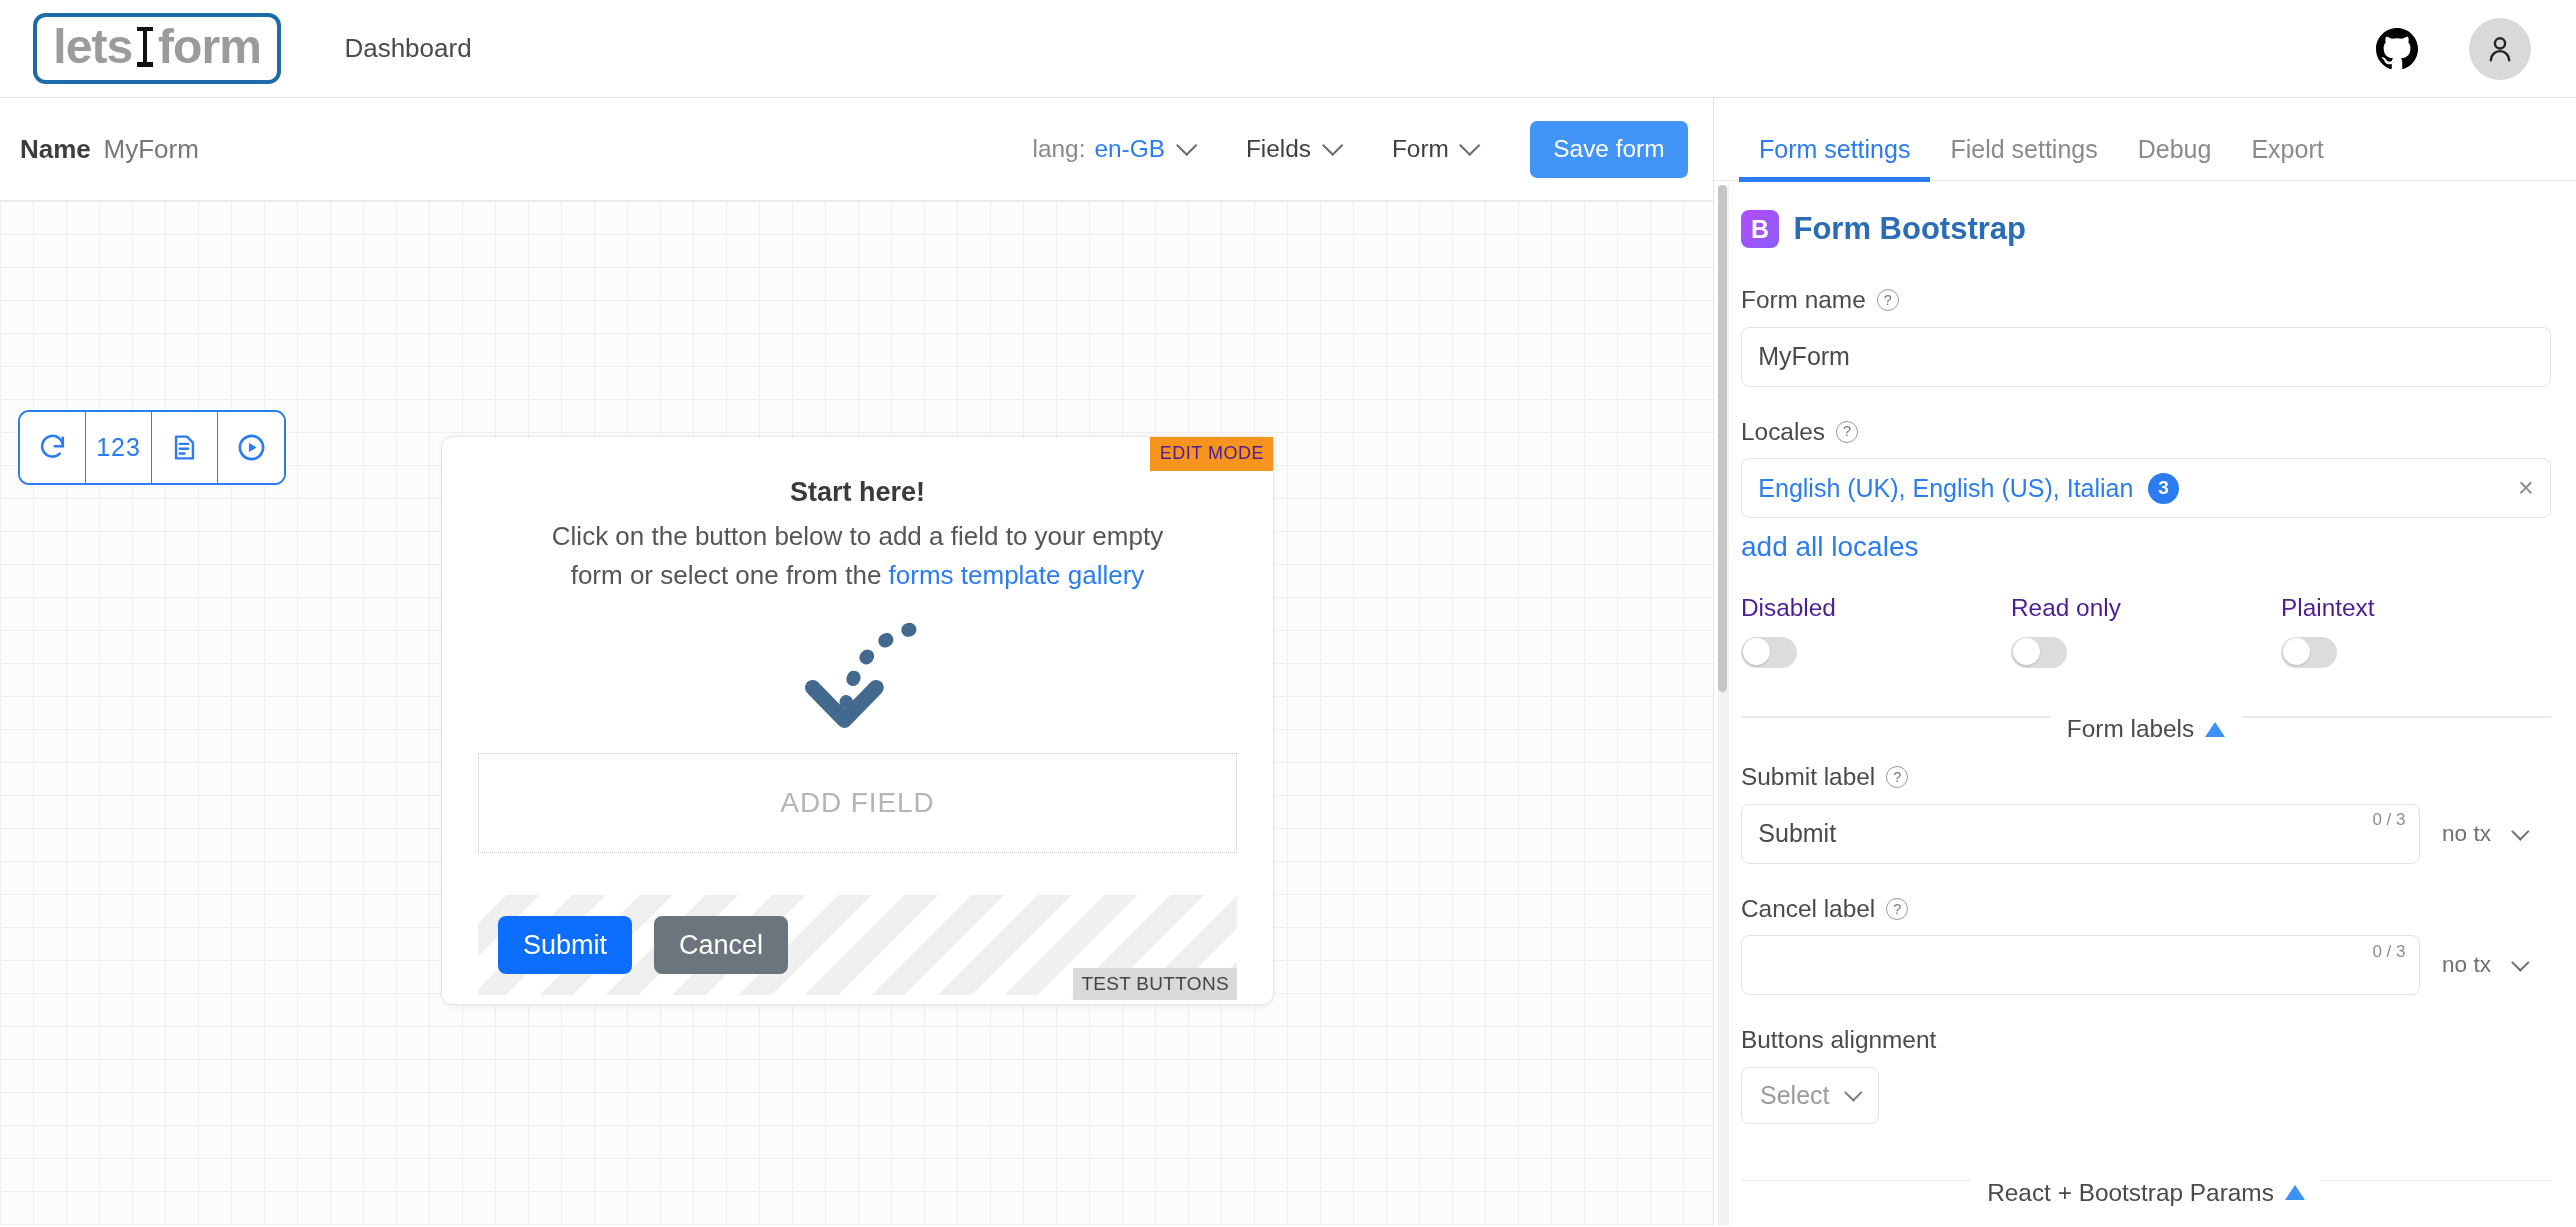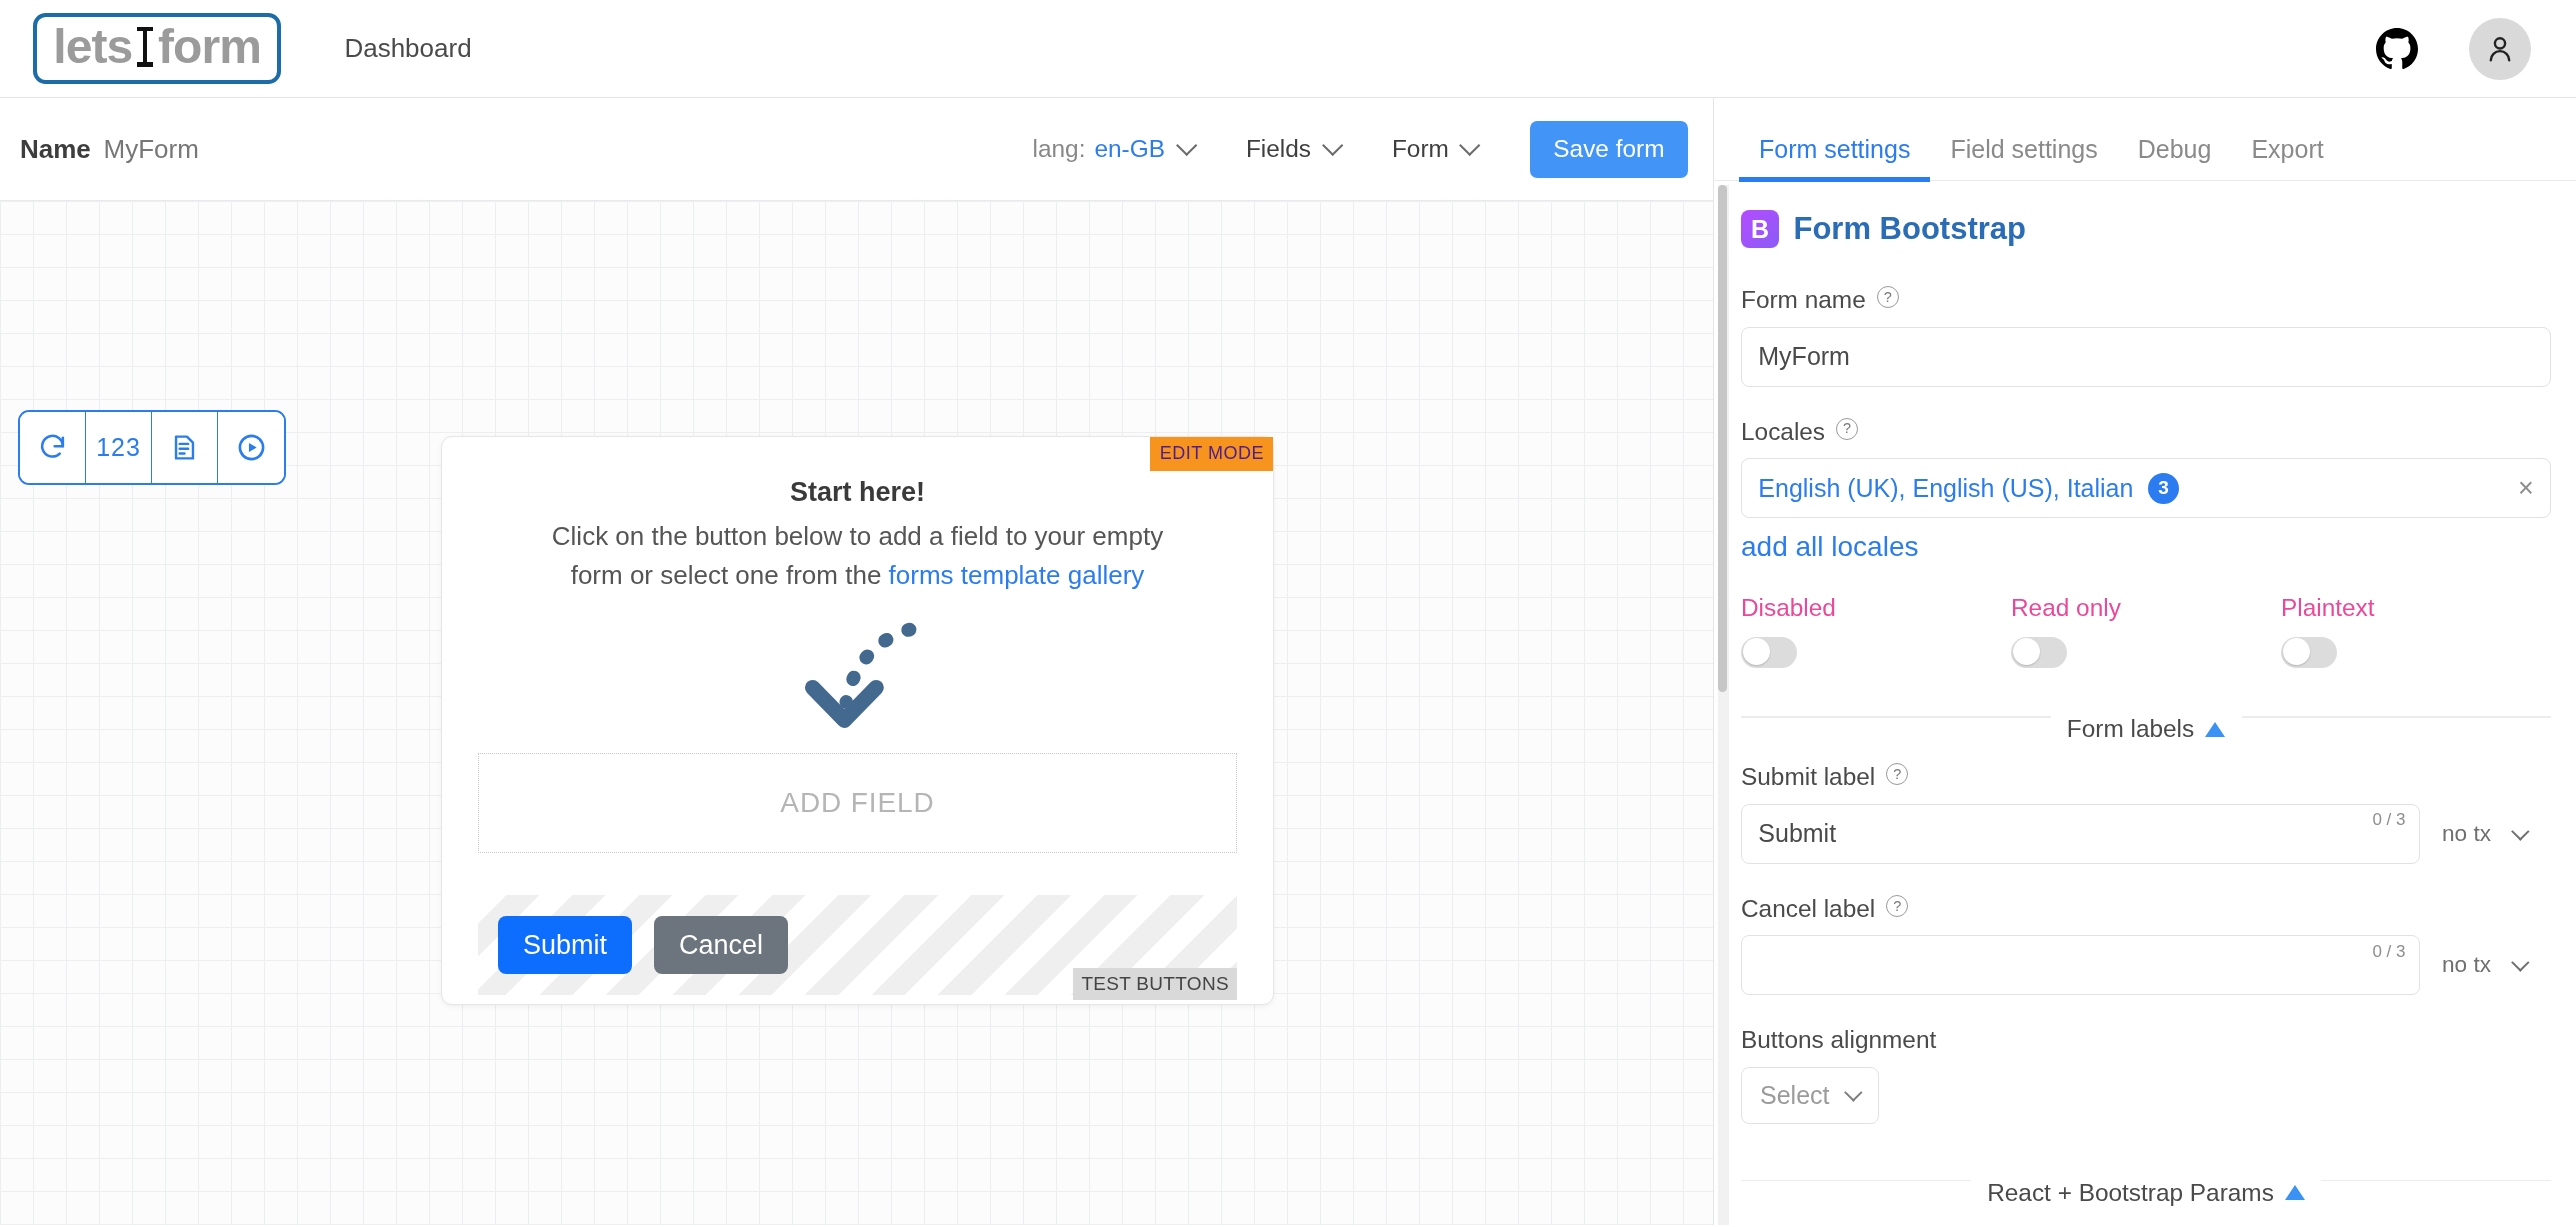--- a/index.html
+++ b/index.html
@@ -195,21 +195,21 @@
   .panel-title-row { display: flex; align-items: center; margin-top: 27px; margin-bottom: 38px; }
   .bs-logo {
     width: 38px; height: 38px; border-radius: 8.1px;
     background: linear-gradient(135deg, #b44cff 0%, #8b5cf6 100%);
     display: flex; align-items: center; justify-content: center;
     color: #fff; font-size: 25px; font-weight: 700; margin-right: 14.5px;
     position: relative;
   }
   .panel-title { font-size: 31px; font-weight: 700; color: #2a6cb5; }
   .field-label {
-    font-size: 24.4px; color: #4a4a4a; display: flex; align-items: flex-start;
+    font-size: 24.4px; color: #4a4a4a; display: flex; align-items: center;
     margin-bottom: 12.7px;
   }
   .help-icon {
     display: inline-flex; align-items: center; justify-content: center;
     width: 22px; height: 22px; border: 1.8px solid #9a9a9a; border-radius: 50%;
     font-size: 14.5px; color: #7a7a7a; margin-left: 11px; cursor: pointer;
     line-height: 1;
   }
   .text-input {
     width: 100%; height: 60px;
@@ -233,21 +233,21 @@
     margin-left: 14.5px; padding: 0 5.4px;
   }
   .locales-clear {
     position: absolute; right: 16.3px; top: 50%; transform: translateY(-50%);
     font-size: 27px; color: #8d8d8d; cursor: pointer; line-height: 1;
     font-family: "Liberation Sans", sans-serif;
   }
   .add-all-link { display: inline-block; margin-top: 12.7px; font-size: 28px; color: #2b7cf0; cursor: pointer; }
   .toggle-row { display: flex; margin-top: 31px; }
   .toggle-col { width: 277px; }
-  .toggle-label { font-size: 24.4px; color: #ec4899; margin-bottom: 14.5px; }
+  .toggle-label { font-size: 24.4px; color: #4c1d95; margin-bottom: 14.5px; }
   .toggle {
     width: 56px; height: 31px; border-radius: 15.4px; background: #dcdcdc;
     position: relative; cursor: pointer;
   }
   .toggle i {
     position: absolute; left: 1.8px; top: 1.8px; width: 27px; height: 27px;
     border-radius: 50%; background: #fff; display: block;
     box-shadow: 0 0.9px 1.8px rgba(0,0,0,0.18);
   }
   .divider-row {

